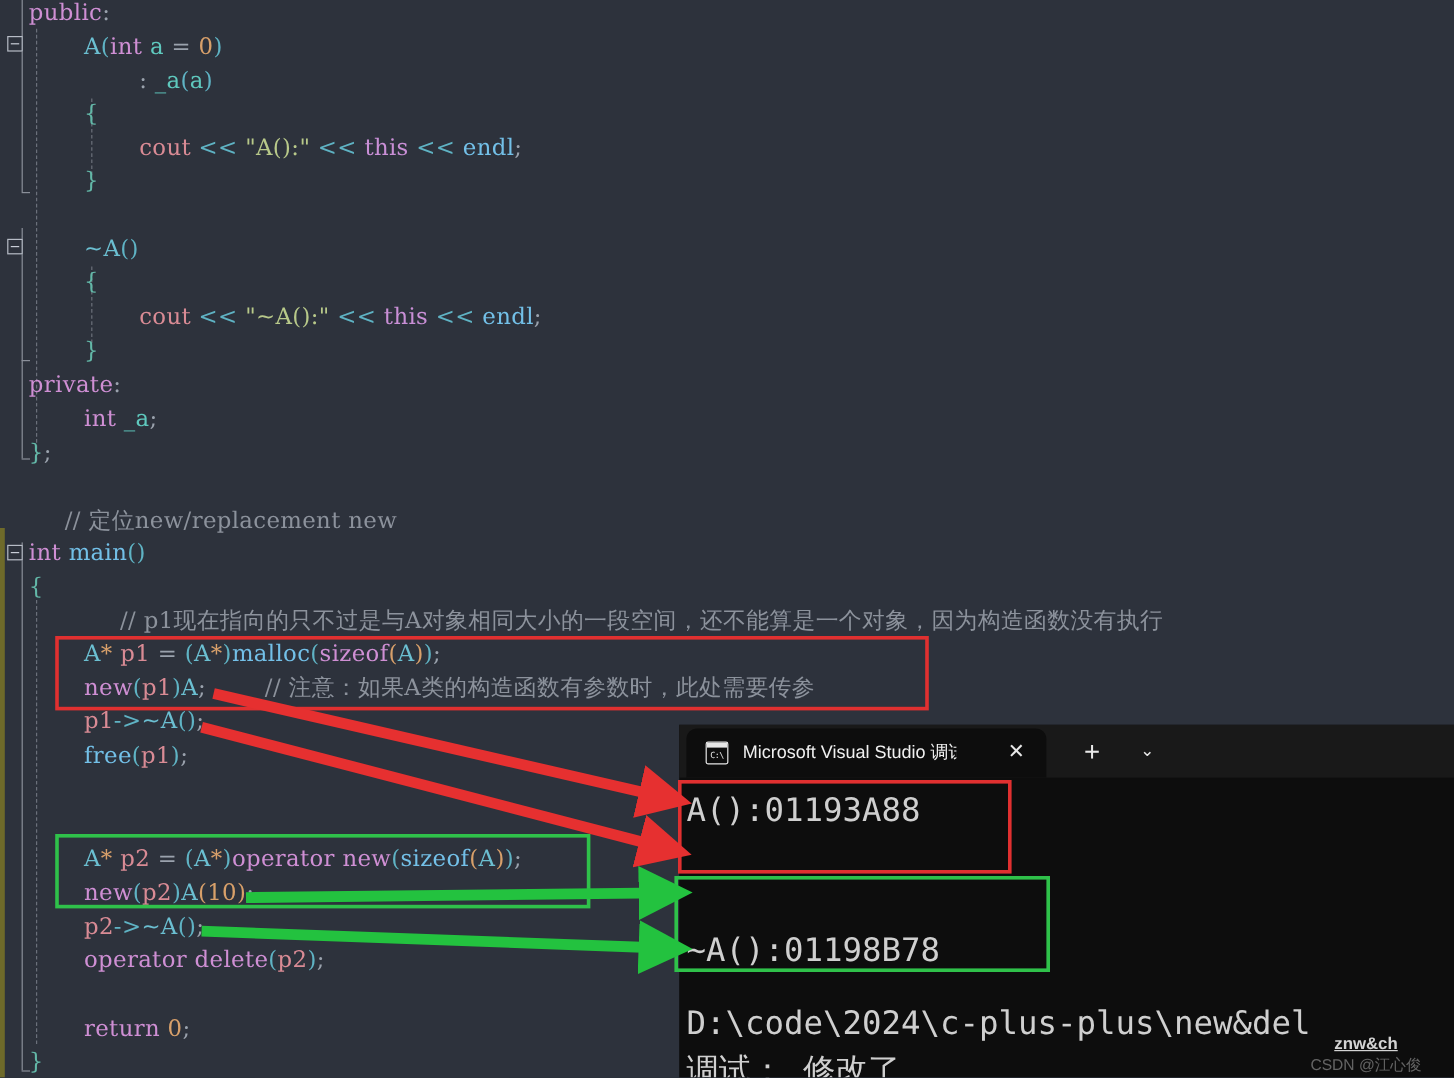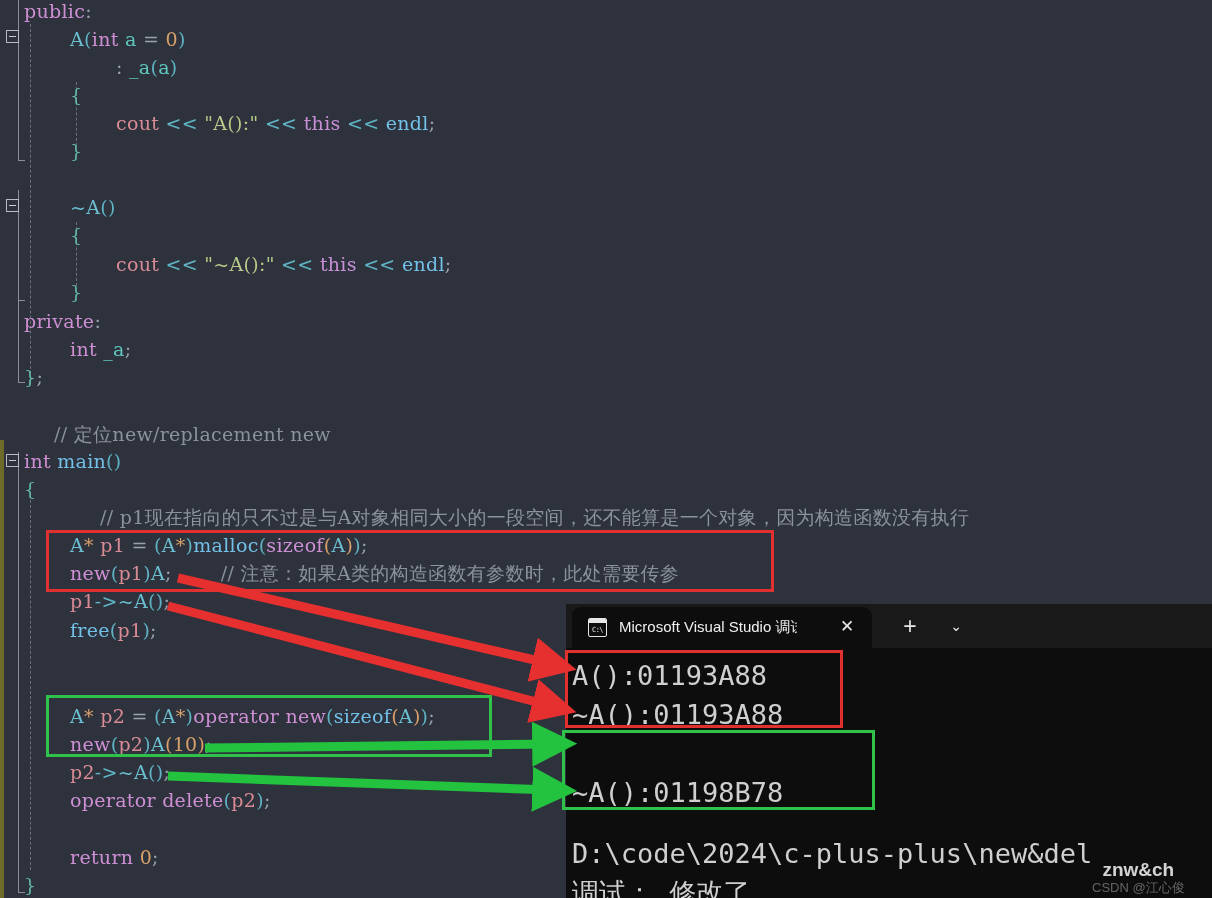--- a/index.html
+++ b/index.html
@@ -188,25 +188,26 @@
 
   
   #watermark {
     position: absolute;
     left: 1092px; top: 860px;
     text-align: center;
     pointer-events: none;
   }
   #wm-top {
     font-family: "Liberation Sans", sans-serif;
-    font-size: 19px;
+    font-size: 14px;
     font-weight: bold;
     color: rgba(255,255,255,0.82);
     letter-spacing: 0px;
     line-height: 19px;
+    text-decoration: underline;
   }
   #wm-bot {
     font-family: "Liberation Sans", sans-serif;
     font-size: 13px;
     color: rgba(220,220,220,0.42);
     line-height: 15px;
     margin-top: 1px;
   }
 </style>
 </head>
@@ -276,21 +277,20 @@
         <span>C:\</span>
       </div>
       <div id="term-tab-title">Microsoft Visual Studio 调试控</div>
       <div id="term-tab-close">✕</div>
     </div>
     <div id="term-new">+</div>
     <div id="term-dropdown">⌄</div>
   </div>
   <div id="term-body">
       <div class="term-line" style="top: 8px;">A():01193A88</div>
-      <div class="term-line" style="top: 47px;">~A():01193A88</div>
       <div class="term-line" style="top: 125px;">~A():01198B78</div>
       <div class="term-line" style="top: 186px;">D:\code\2024\c-plus-plus\new&amp;del</div>
       <div class="term-line" style="top: 225px;">调试： 修改了</div>
     </div>
 </div>
 
 <div class="anno-box box-red" id="box-term-red" style="left: 565px; top: 650px; width: 278px; height: 78px;"></div>
 <div class="anno-box box-green" id="box-term-green" style="left: 562px; top: 730px; width: 313px; height: 80px;"></div>
 
 <svg id="arrows" width="1212" height="898">

